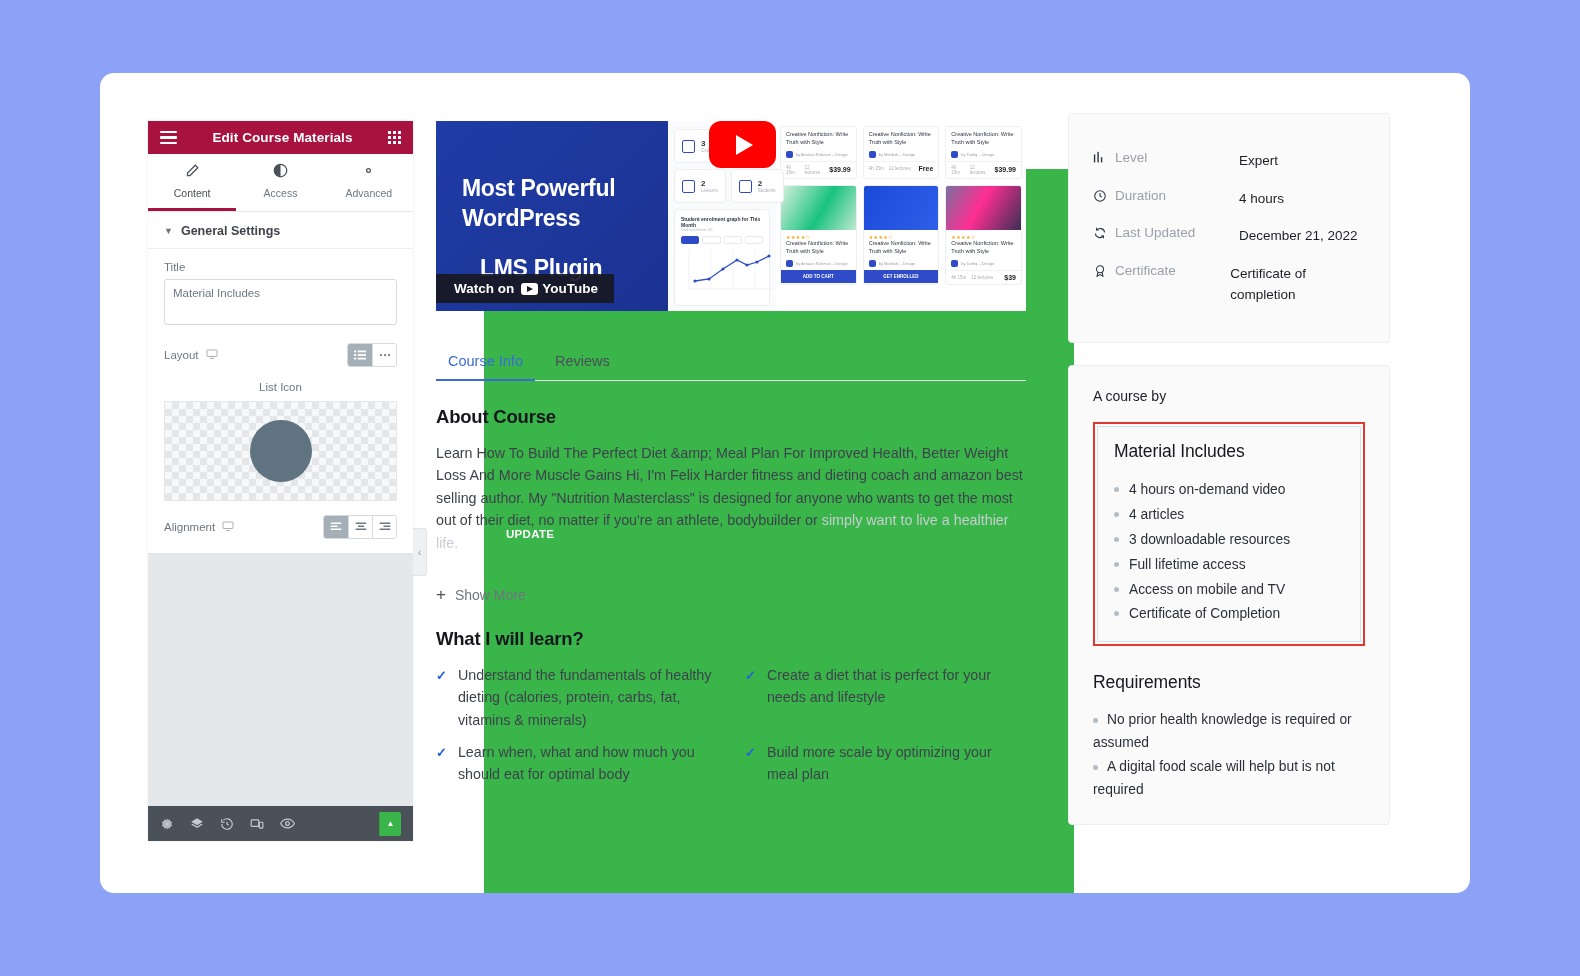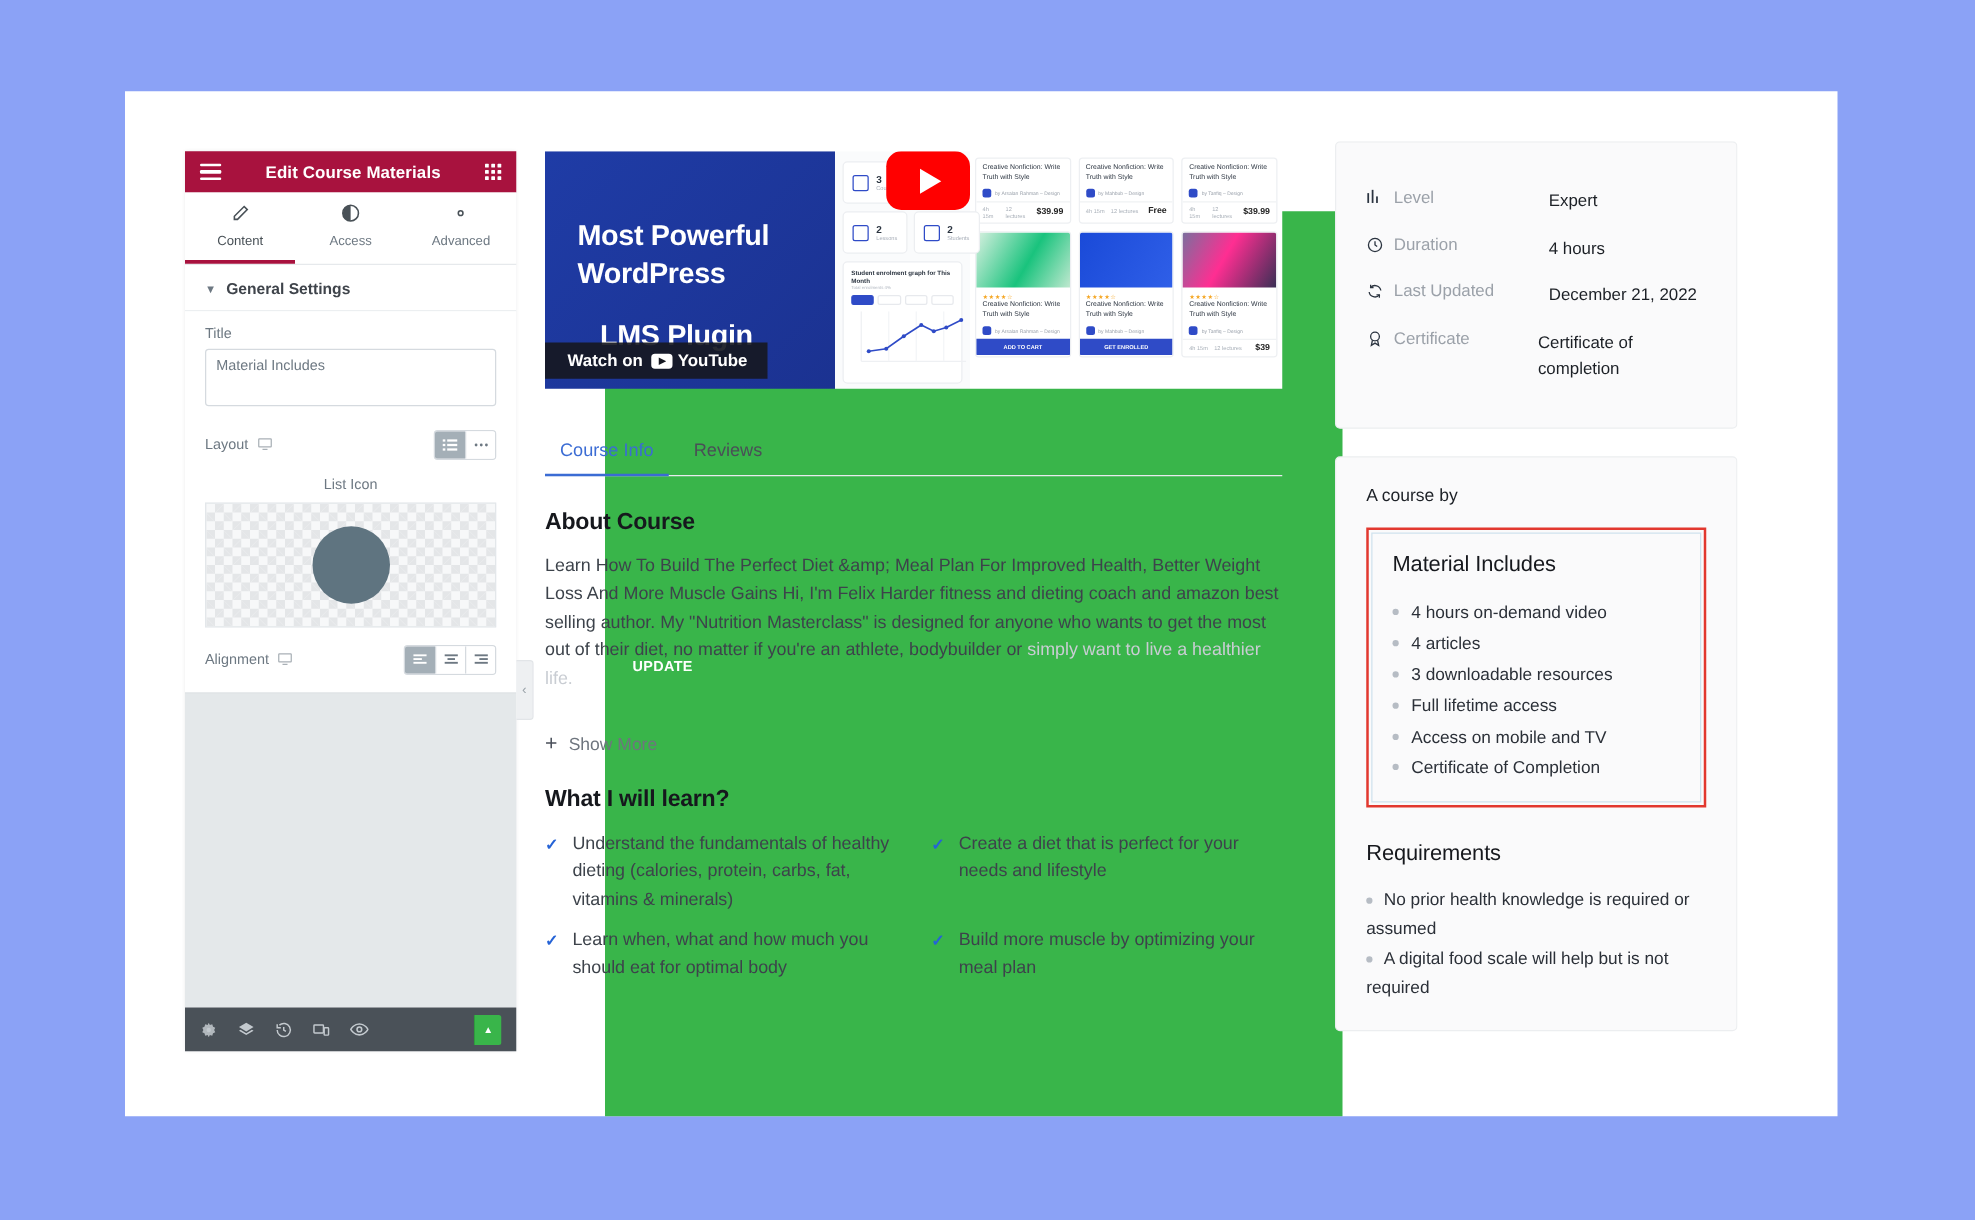--- a/index.html
+++ b/index.html
@@ -6,21 +6,21 @@
   html, body {
     width: 1580px; height: 976px;
     font-family: "Liberation Sans", sans-serif;
     background: #8ba2f6;
     overflow: hidden;
   }
   .page {
     position: absolute; left: 100px; top: 73px;
     width: 1370px; height: 820px;
     background: #ffffff;
-    border-radius: 0;
+    border-radius: 14px;
     overflow: hidden;
   }
 
   
   .elementor-panel {
     position: absolute; left: 48px; top: 48px;
     width: 265px; height: 720px;
     background: #f1f3f5;
     display: flex; flex-direction: column;
     box-shadow: 0 0 3px rgba(0,0,0,.08);
@@ -617,21 +617,21 @@
       <div class="learn-item">
         <span class="chk">✓</span>
         <span>Create a diet that is perfect for your needs and lifestyle</span>
       </div>
       <div class="learn-item">
         <span class="chk">✓</span>
         <span>Learn when, what and how much you should eat for optimal body</span>
       </div>
       <div class="learn-item">
         <span class="chk">✓</span>
-        <span>Build more muscle by optimizing your meal plan</span>
+        <span>Build more scale by optimizing your meal plan</span>
       </div>
     </div>
   </div>
 
   <div class="rside">
 
     <div class="rcard">
       <div class="meta-row">
         <span class="meta-ic">
           <svg width="14" height="14" viewBox="0 0 16 16" fill="#2b3440">

